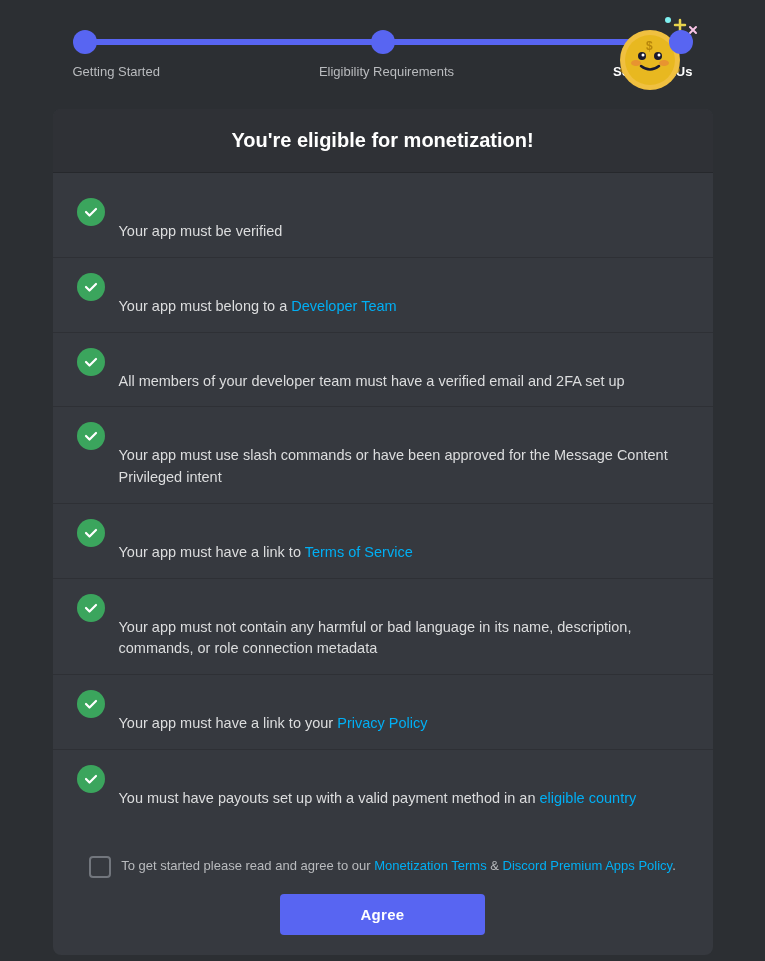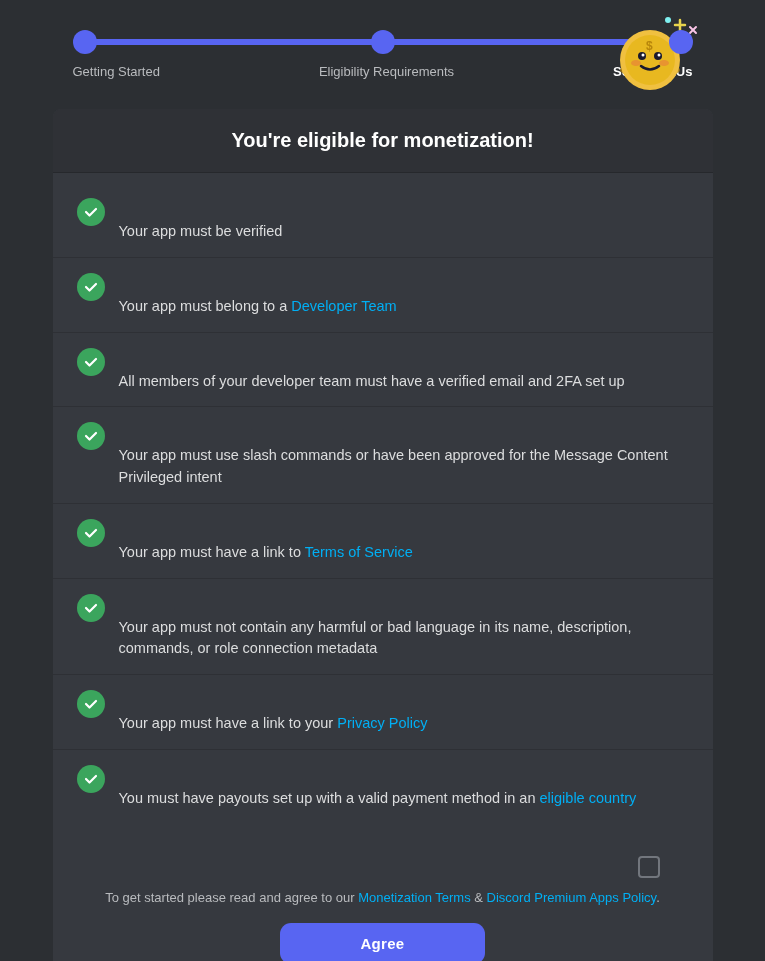--- a/index.html
+++ b/index.html
@@ -152,23 +152,22 @@
     .agree-section {
       padding: 20px 24px;
       display: flex;
       flex-direction: column;
       align-items: center;
       gap: 16px;
     }
 
     .terms-row {
       display: flex;
-      align-items: flex-end;
+      align-items: center;
       gap: 10px;
-      flex-direction: column;
     }
 
     .checkbox-outer {
       width: 22px;
       height: 22px;
       border: 2px solid #72767d;
       border-radius: 4px;
       background: transparent;
       flex-shrink: 0;
       margin-top: 2px;
@@ -184,21 +183,21 @@
 
     .terms-text a, .terms-text .link {
       color: #00aff4;
       text-decoration: none;
     }
 
     .agree-btn {
       background: #5865f2;
       color: #ffffff;
       border: none;
-      border-radius: 11px;
+      border-radius: 4px;
       padding: 12px 80px;
       font-size: 15px;
       font-weight: 600;
       cursor: pointer;
       letter-spacing: 0.3px;
     }
 
     
     .coin-wrapper {
       position: absolute;

